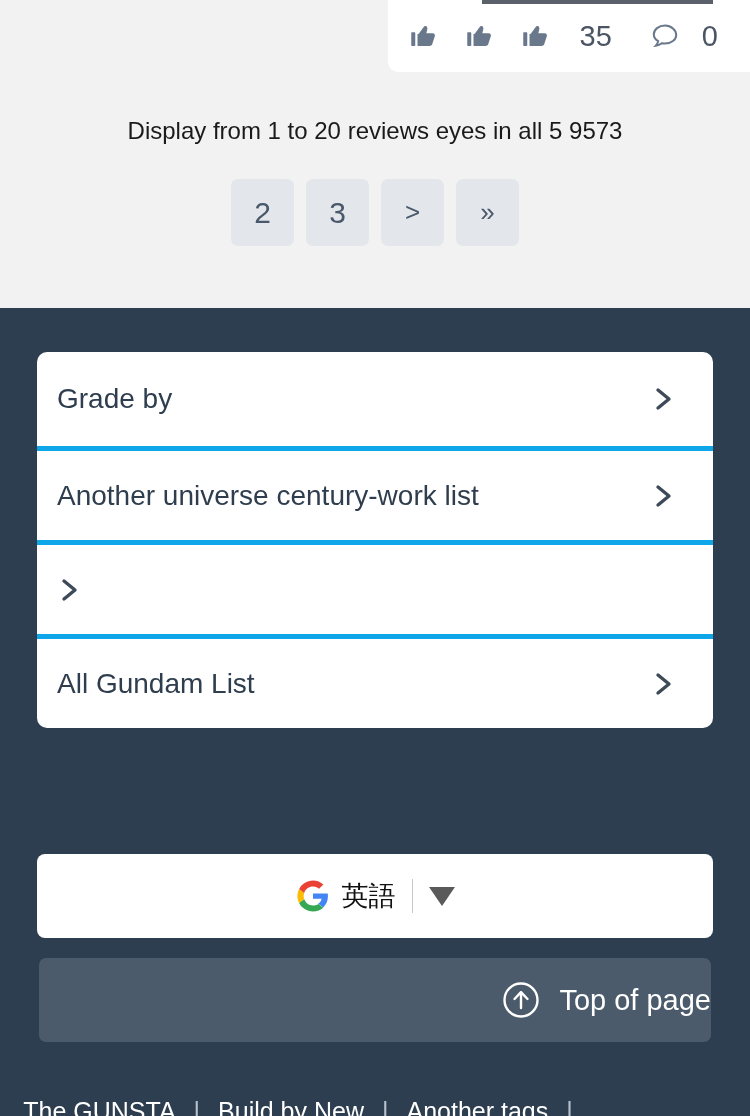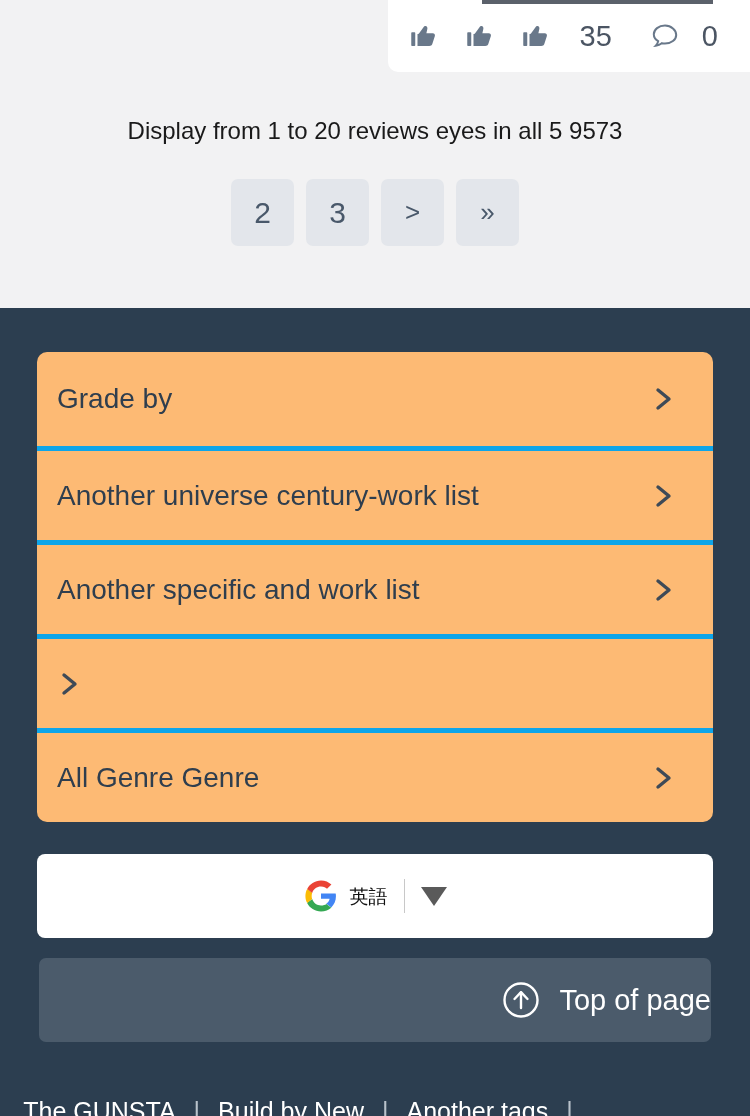--- a/index.html
+++ b/index.html
@@ -124,21 +124,21 @@
     width: 750px;
     height: 808px;
     background: #2c3e50;
   }
 
   .menu-card {
     position: absolute;
     left: 37px;
     top: 44px;
     width: 676px;
-    background: #fdba74;
+    background: #ffffff;
     border-radius: 10px;
     overflow: hidden;
   }
   .menu-item {
     position: relative;
     height: 94px;
     display: flex;
     align-items: center;
     padding: 0 20px 0 20px;
     box-sizing: border-box;
@@ -168,21 +168,21 @@
     height: 84px;
     background: #ffffff;
     border-radius: 8px;
     display: flex;
     align-items: center;
     justify-content: center;
     cursor: pointer;
   }
   .g-logo { width: 34px; height: 34px; margin-right: 12px; }
   .translate-lang {
-    font-size: 19px;
+    font-size: 27px;
     color: #111111;
     line-height: 1;
   }
   .translate-sep {
     display: inline-block;
     width: 1px;
     height: 34px;
     background: #c8c8c8;
     margin: 0 16px;
   }
@@ -305,39 +305,31 @@
 
     <div class="menu-item">
       <span class="menu-label">Another universe century-work list</span>
       <span class="chevron">
         <svg width="26" height="30" viewBox="0 0 26 30" aria-hidden="true">
           <polyline points="7,6 18,15 7,24" fill="none" stroke="#3e4a57" stroke-width="3.4" stroke-linecap="round" stroke-linejoin="round"></polyline>
         </svg>
       </span>
     </div>
 
-    <div class="menu-item">
-      <span class="menu-label">Another specific and work list</span>
-      <span class="chevron">
-        <svg width="26" height="30" viewBox="0 0 26 30" aria-hidden="true">
-          <polyline points="7,6 18,15 7,24" fill="none" stroke="#3e4a57" stroke-width="3.4" stroke-linecap="round" stroke-linejoin="round"></polyline>
-        </svg>
-      </span>
-    </div>
 
     <div class="menu-item">
       <span class="chevron">
         <svg width="26" height="30" viewBox="0 0 26 30" aria-hidden="true">
           <polyline points="7,6 18,15 7,24" fill="none" stroke="#3e4a57" stroke-width="3.4" stroke-linecap="round" stroke-linejoin="round"></polyline>
         </svg>
       </span>
     </div>
 
     <div class="menu-item">
-      <span class="menu-label">All Genre Genre</span>
+      <span class="menu-label">All Gundam List</span>
       <span class="chevron">
         <svg width="26" height="30" viewBox="0 0 26 30" aria-hidden="true">
           <polyline points="7,6 18,15 7,24" fill="none" stroke="#3e4a57" stroke-width="3.4" stroke-linecap="round" stroke-linejoin="round"></polyline>
         </svg>
       </span>
     </div>
   </div>
 
   <div class="translate-card">
     <span class="g-logo">

